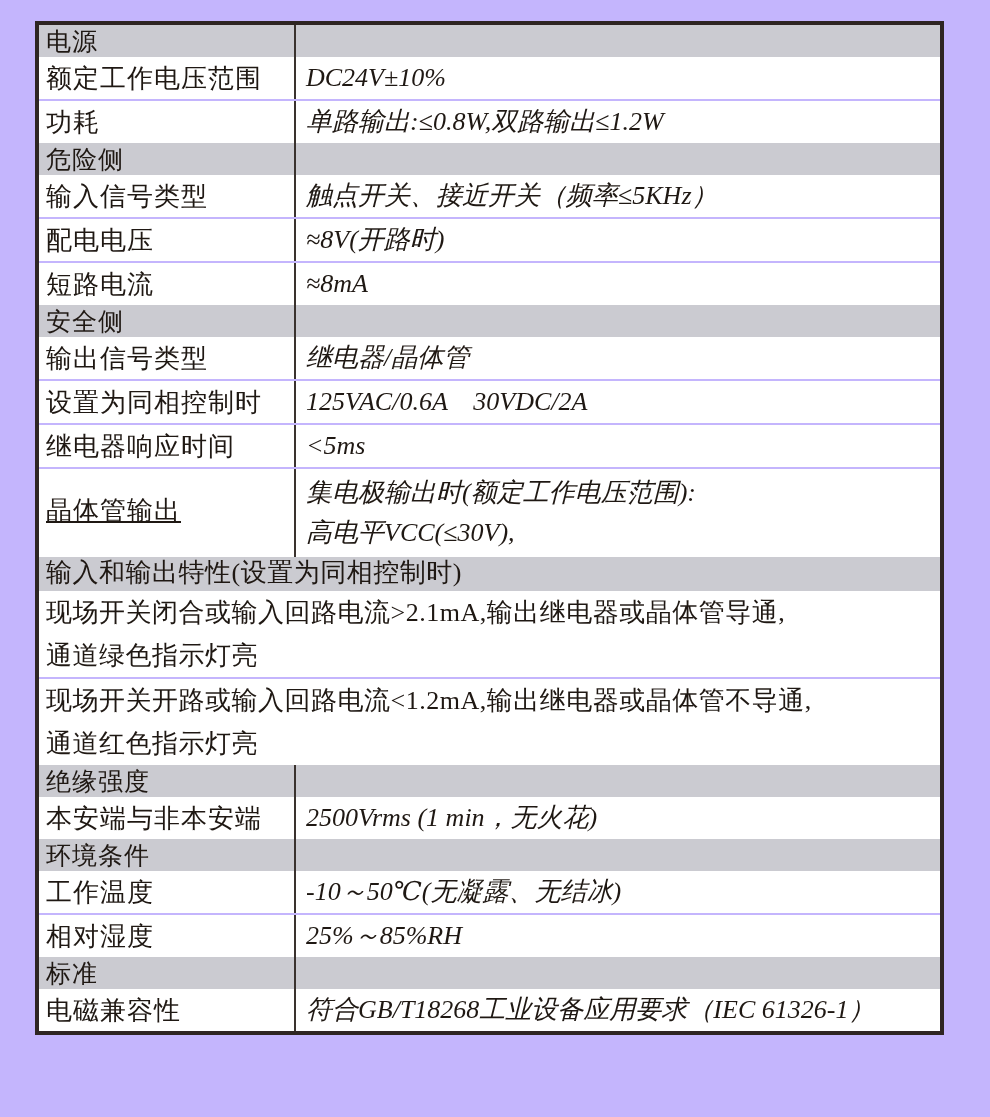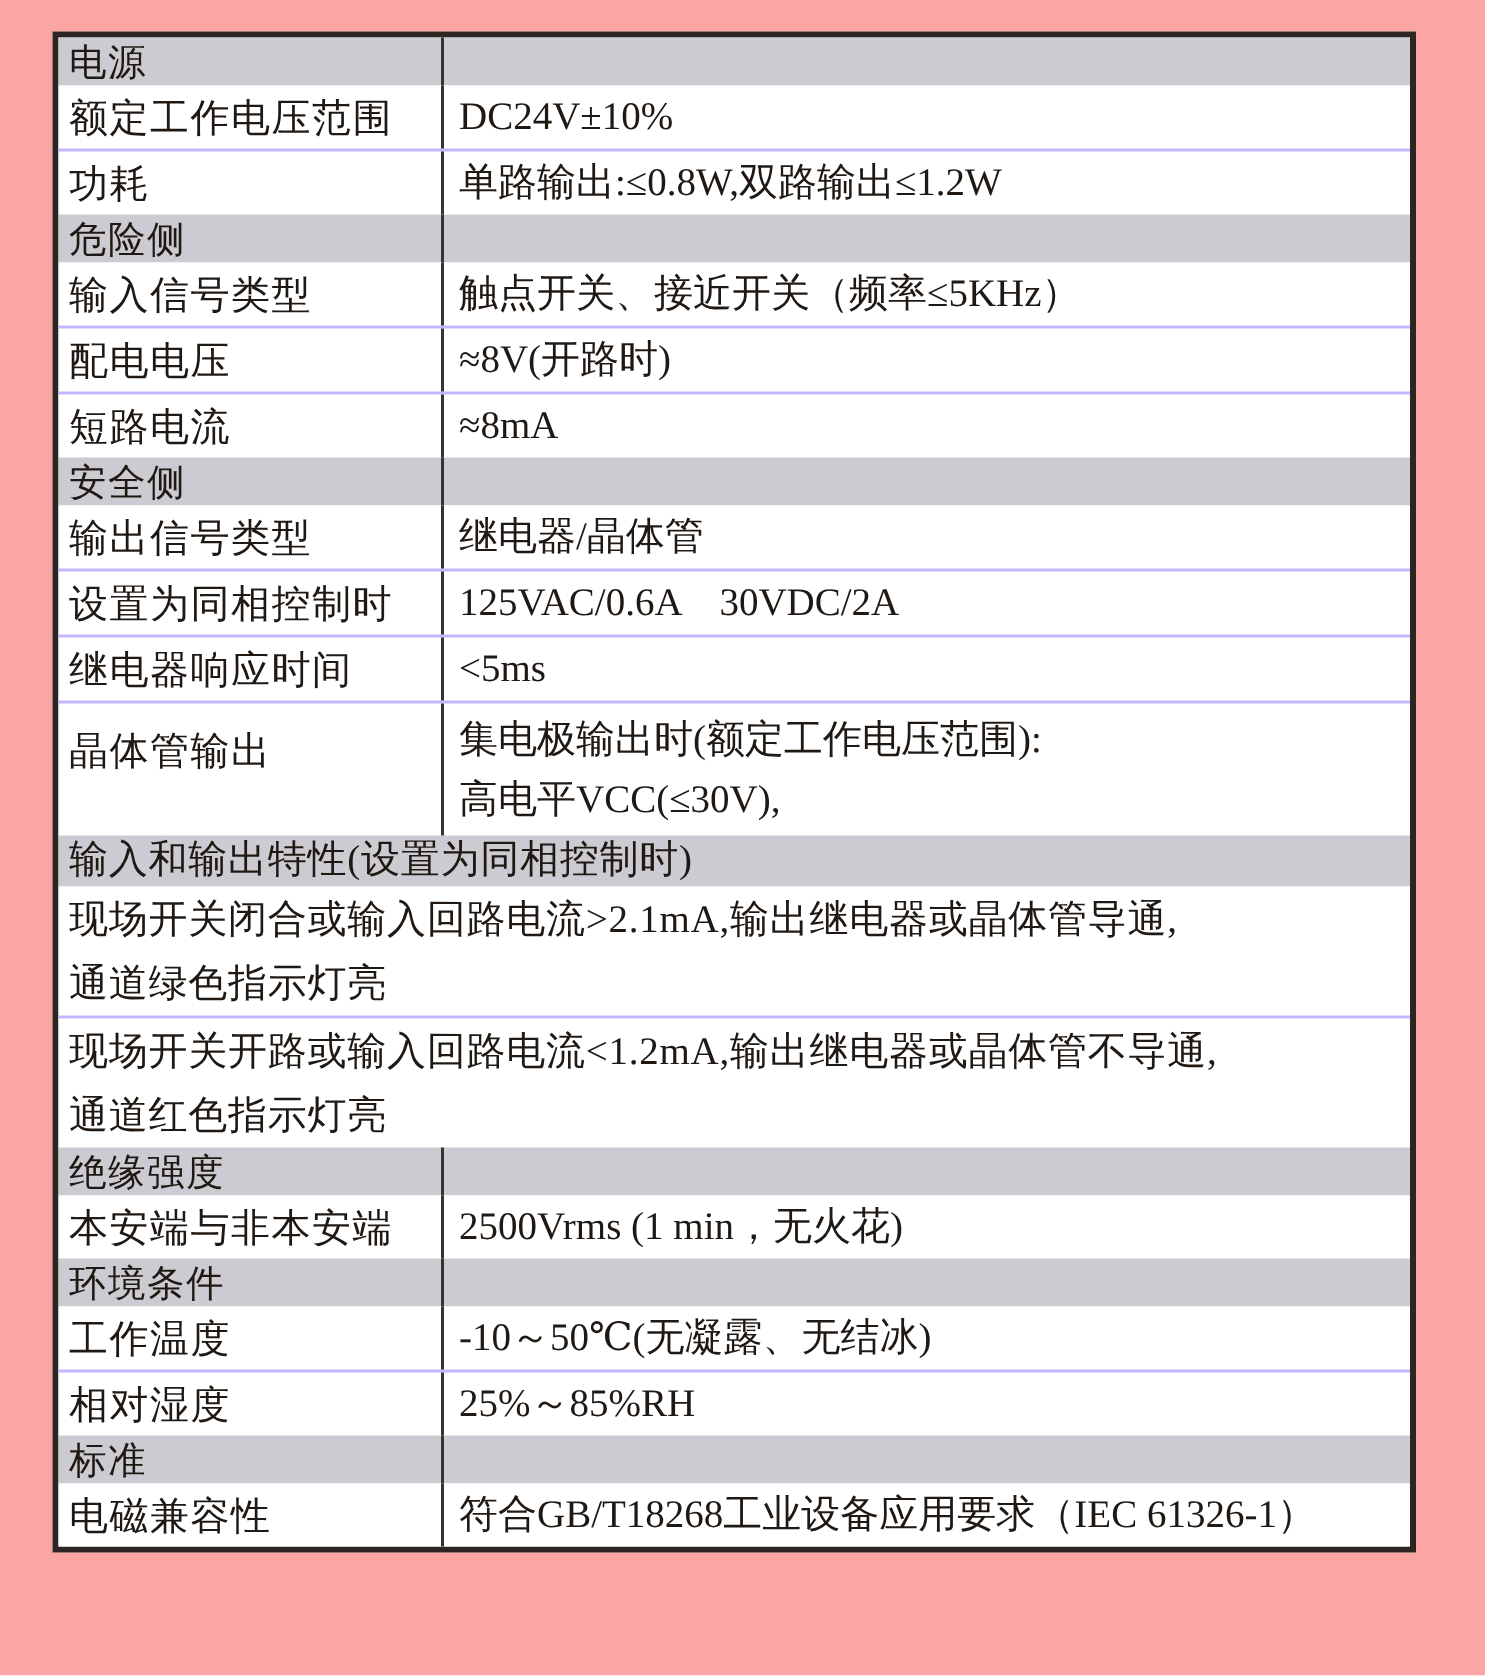--- a/index.html
+++ b/index.html
@@ -2,21 +2,21 @@
 <html><head>
 <meta charset="utf-8">
 <style>
   html,body{
     margin:0;padding:0;
     width:990px;height:1117px;
     background:#ffffff;
     font-family:"Liberation Serif","DejaVu Serif",serif;
     color:#1f1813;
   }
-  .page{position:relative;width:990px;height:1117px;background:#fca5a5;overflow:hidden;}
+  .page{position:relative;width:990px;height:1117px;background:#c4b5fd;overflow:hidden;}
   .spec-table{
     position:absolute;left:35px;top:21px;width:901px;
     border:4px solid #2e2522;
     background:#fff;
   }
   .row{display:flex;align-items:stretch;}
   .row.white{background:#ffffff;}
   .row.gray{background:#cbcbd1;}
   
   .row.white + .row.white{border-top:2px solid #c4b5fd;}
@@ -31,23 +31,23 @@
     letter-spacing:1px;
     box-sizing:border-box;
   }
   .section-row .cell-label{font-size:25px;}
   .cell-value{
     flex:1 1 auto;
     padding:0 6px 0 10px;
     display:flex;flex-direction:column;justify-content:center;
     font-size:26px;
   }
-  .spec-row .cell-value .line{line-height:40px;}
+  .spec-row .cell-value .line{line-height:40px;font-style:italic;}
   .spec-row.multi{align-items:stretch;}
-  .spec-row.multi .cell-label{align-items:flex-start;padding-top:14px;}
+  .spec-row.multi .cell-label{align-items:flex-start;padding-top:24px;text-decoration:underline;}
   .spec-row.multi .cell-value{padding-top:4px;padding-bottom:4px;justify-content:flex-start;}
   .full-row{display:block;padding:0 6px 0 7px;font-size:26px;}
   .full-row.gray-full{height:34px;line-height:32px;letter-spacing:0.5px;}
   .full-row .line{line-height:43px;letter-spacing:0.5px;}
 </style>
 </head>
 <body>
 
 <div class="page">
   <div class="spec-table" id="spec-table">

